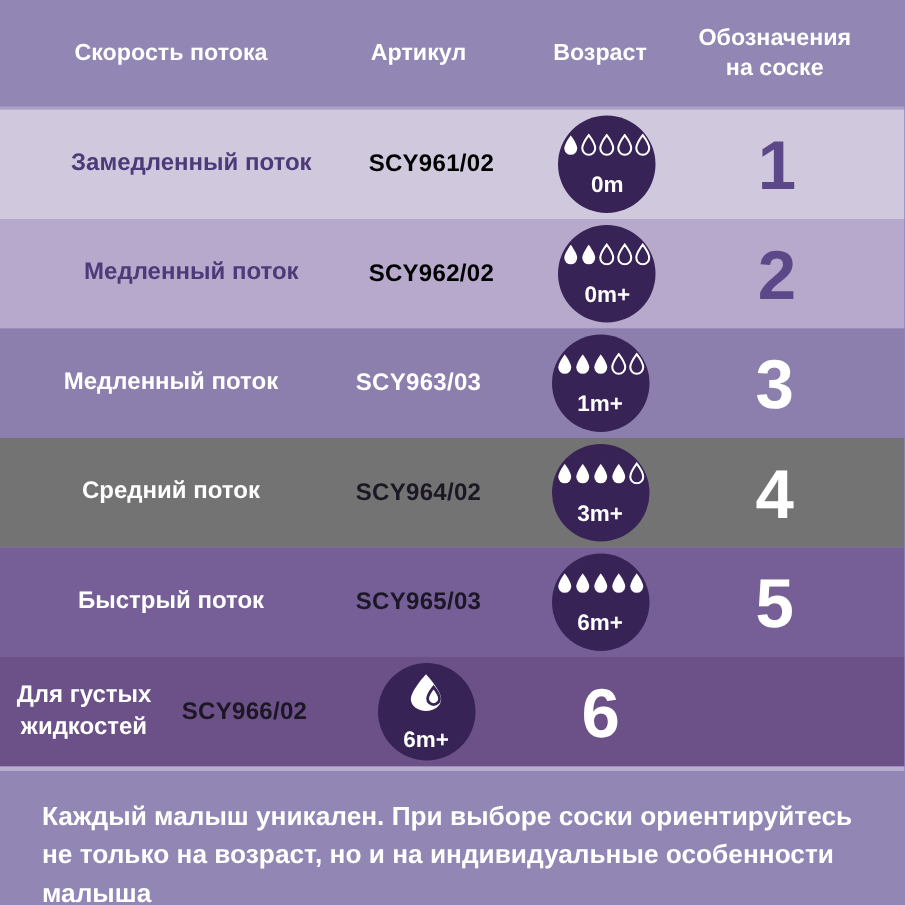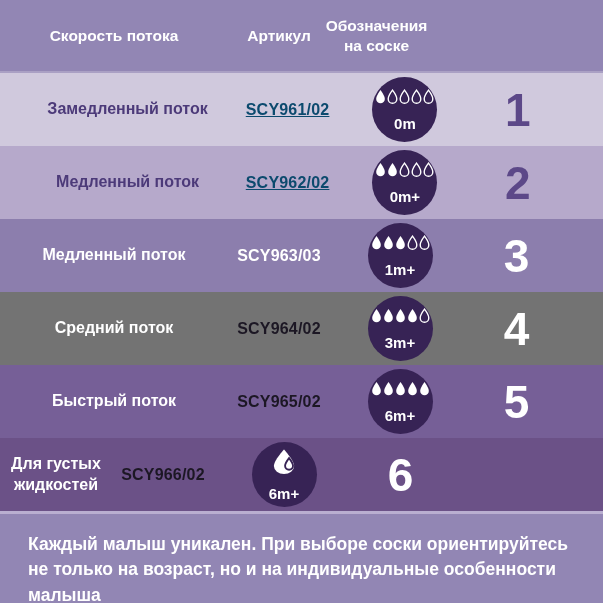--- a/index.html
+++ b/index.html
@@ -29,21 +29,21 @@
   .row-6 { background: #6b5187; }
 
   .flow-label    { font-size: 16px; font-weight: bold; line-height: 1.3; }
   .article-label { font-size: 16px; font-weight: bold; letter-spacing: 0.2px; }
   .num           { font-size: 46px; font-weight: bold; }
 
   
   .row-1 .flow-label, .row-2 .flow-label { color: #4c3a79; margin-left: 17px; }
   .row-3 .flow-label, .row-4 .flow-label, .row-5 .flow-label, .row-6 .flow-label { color: #ffffff; }
 
-  .row-1 .article-label, .row-2 .article-label { color: #0c4a6e; text-decoration: underline; }
+  .row-1 .article-label, .row-2 .article-label { color: #000000; }
   .row-3 .article-label { color: #ffffff; }
   .row-4 .article-label, .row-5 .article-label, .row-6 .article-label { color: #1c1724; }
 
   .row-1 .num, .row-2 .num { color: #5c4888; }
   .row-3 .num, .row-4 .num, .row-5 .num, .row-6 .num { color: #ffffff; }
 
   .row-6 .flow-label { max-width: 112px; }
 
   
   .age-circle {
@@ -66,20 +66,21 @@
   }
 </style>
 </head>
 <body>
 
 <div class="page">
 
   <div class="row header">
     <div class="c-flow header-label">Скорость потока</div>
     <div class="c-article header-label">Артикул</div>
+    <div class="c-age header-label">Возраст</div>
     <div class="c-num header-label">Обозначения на соске</div>
   </div>
 
   <div class="row row-1">
     <div class="c-flow flow-label">Замедленный поток</div>
     <div class="c-article article-label">SCY961/02</div>
     <div class="c-age">
       <div class="age-circle">
         <div class="drops">
             <svg width="11" height="15" viewBox="0 0 12 16">
@@ -183,21 +184,21 @@
             </svg>
           </div>
         <div class="age-text">3m+</div>
       </div>
     </div>
     <div class="c-num num">4</div>
   </div>
 
   <div class="row row-5">
     <div class="c-flow flow-label">Быстрый поток</div>
-    <div class="c-article article-label">SCY965/02</div>
+    <div class="c-article article-label">SCY965/03</div>
     <div class="c-age">
       <div class="age-circle">
         <div class="drops">
             <svg width="11" height="15" viewBox="0 0 12 16">
               <path d="M6 1 C6 1 1.3 7.2 1.3 10.6 A4.7 4.7 0 0 0 10.7 10.6 C10.7 7.2 6 1 6 1 Z" fill="#ffffff"></path>
             </svg>
             <svg width="11" height="15" viewBox="0 0 12 16">
               <path d="M6 1 C6 1 1.3 7.2 1.3 10.6 A4.7 4.7 0 0 0 10.7 10.6 C10.7 7.2 6 1 6 1 Z" fill="#ffffff"></path>
             </svg>
             <svg width="11" height="15" viewBox="0 0 12 16">

